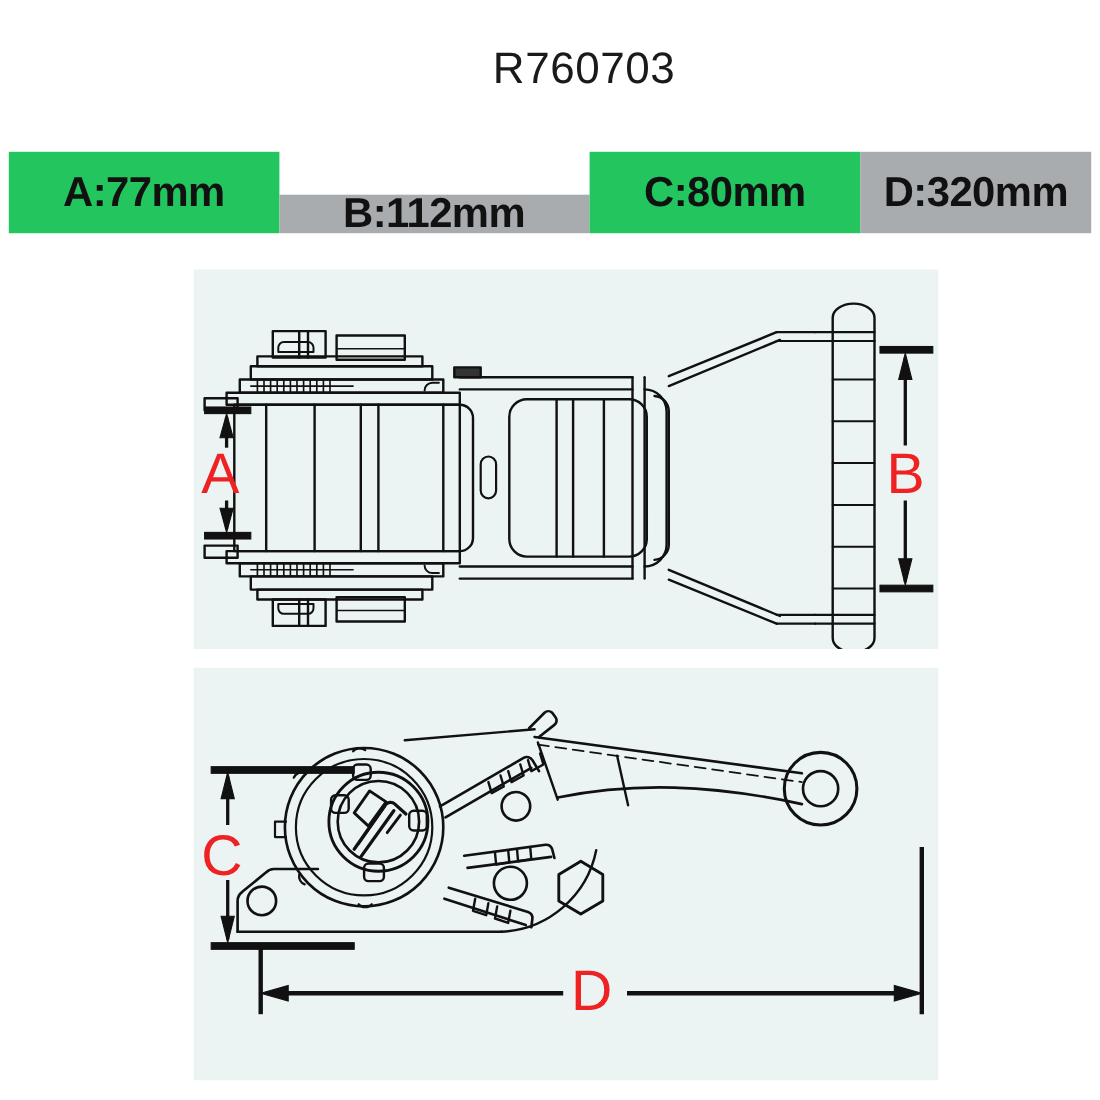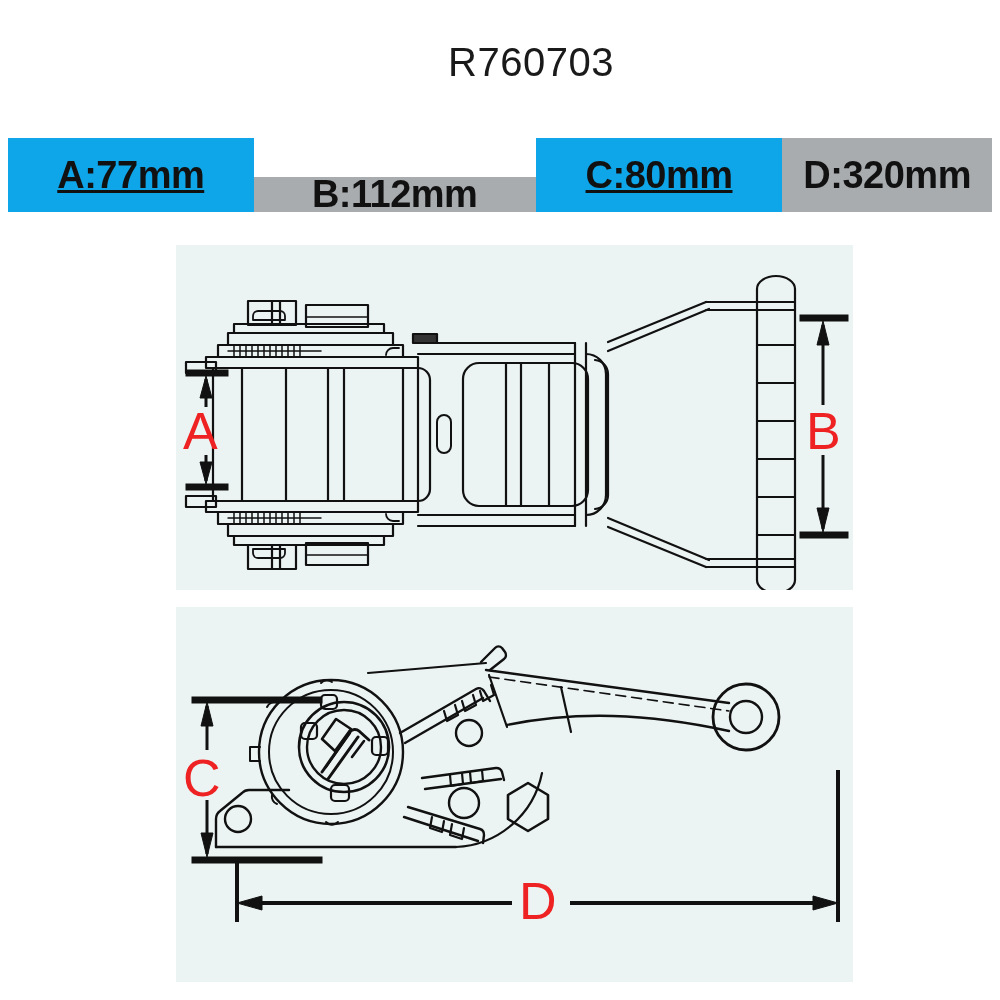--- a/index.html
+++ b/index.html
@@ -41,21 +41,21 @@
   .spec-cell {
     display: flex;
     align-items: center;
     justify-content: center;
     font-size: 38px;
     font-weight: 700;
     color: #111111;
     letter-spacing: -0.5px;
     font-family: "Liberation Sans", sans-serif;
   }
-  .spec-cell.light { background: #0ea5e9; text-decoration: underline; }
+  .spec-cell.light { background: #22c55e; }
   .spec-cell.dark  { background: #a9acaf; }
   .spec-a { width: 247px; }
   .spec-b { width: 284px; margin-top: 39px; }
   .spec-c { width: 248px; }
   .spec-d { width: 211px; }
 
   
   .panel {
     position: absolute;
     background: #ecf4f3;

